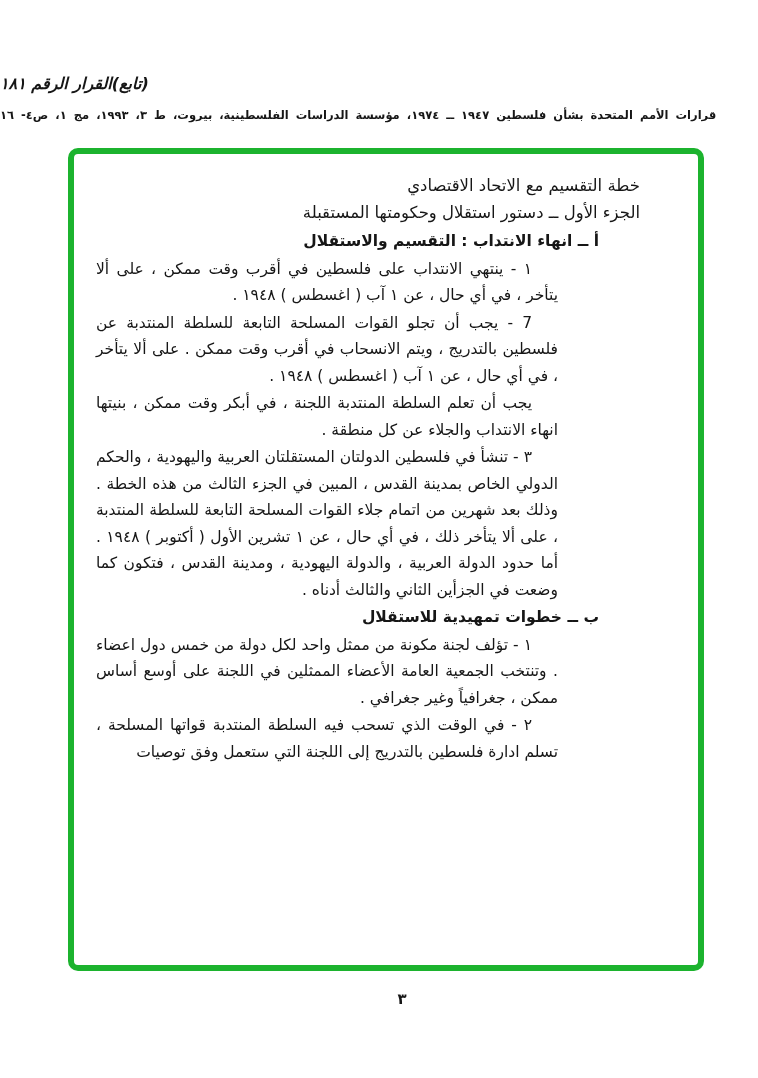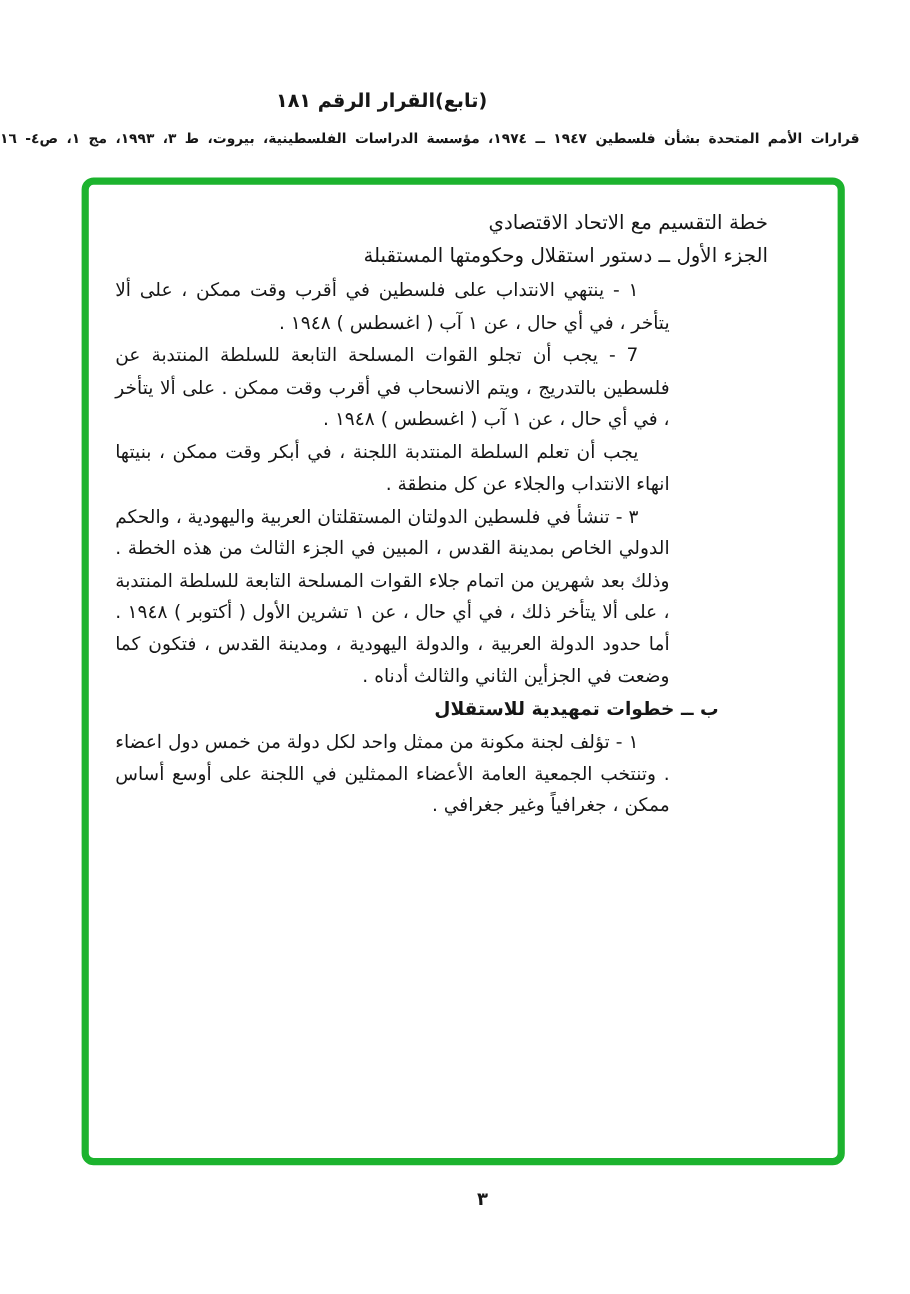--- a/index.html
+++ b/index.html
@@ -6,22 +6,22 @@
   body {
     width:758px; height:1078px;
     background:#ffffff;
     position:relative;
     font-family:"DejaVu Sans", sans-serif;
     color:#161616;
     overflow:hidden;
   }
   .header-title {
     position:absolute; top:74px; left:0; width:636px;
-    text-align:center; direction:rtl;
-    font-size:16px; font-weight:bold;
+    text-align:left; direction:rtl;
+    font-size:16px; font-weight:bold;font-style:italic;
   }
   .citation {
     position:absolute; top:108px; left:0; width:758px;
     text-align:left; direction:rtl;
     font-size:11.5px; font-weight:bold;
     white-space:nowrap; word-spacing:3px;
   }
   .green-box {
     position:absolute; left:68px; top:148px;
     width:636px; height:823px;
@@ -64,22 +64,24 @@
 <div class="citation">قرارات الأمم المتحدة بشأن فلسطين ١٩٤٧ ــ ١٩٧٤، مؤسسة الدراسات الفلسطينية، بيروت، ط ٣، ١٩٩٣، مج ١، ص٤- ١٦</div>
 
 <div class="green-box"></div>
 
 <div class="doc-titles">
   <div>خطة التقسيم مع الاتحاد الاقتصادي</div>
   <div>الجزء الأول ــ دستور استقلال وحكومتها المستقبلة</div>
 </div>
 
 <div class="doc-body">
+  <div class="sec-heading">أ ــ انهاء الانتداب : التقسيم والاستقلال</div>
   <p class="para">١ - ينتهي الانتداب على فلسطين في أقرب وقت ممكن ، على ألا يتأخر ، في أي حال ، عن ١ آب ( اغسطس ) ١٩٤٨ .</p>
   <p class="para">7 - يجب أن تجلو القوات المسلحة التابعة للسلطة المنتدبة عن فلسطين بالتدريج ، ويتم الانسحاب في أقرب وقت ممكن . على ألا يتأخر ، في أي حال ، عن ١ آب ( اغسطس ) ١٩٤٨ .</p>
   <p class="para">يجب أن تعلم السلطة المنتدبة اللجنة ، في أبكر وقت ممكن ، بنيتها انهاء الانتداب والجلاء عن كل منطقة .</p>
   <p class="para">٣ - تنشأ في فلسطين الدولتان المستقلتان العربية واليهودية ، والحكم الدولي الخاص بمدينة القدس ، المبين في الجزء الثالث من هذه الخطة . وذلك بعد شهرين من اتمام جلاء القوات المسلحة التابعة للسلطة المنتدبة ، على ألا يتأخر ذلك ، في أي حال ، عن ١ تشرين الأول ( أكتوبر ) ١٩٤٨ . أما حدود الدولة العربية ، والدولة اليهودية ، ومدينة القدس ، فتكون كما وضعت في الجزأين الثاني والثالث أدناه .</p>
 
   <div class="sec-heading">ب ــ خطوات تمهيدية للاستقلال</div>
   <p class="para">١ - تؤلف لجنة مكونة من ممثل واحد لكل دولة من خمس دول اعضاء . وتنتخب الجمعية العامة الأعضاء الممثلين في اللجنة على أوسع أساس ممكن ، جغرافياً وغير جغرافي .</p>
+  <p class="para">٢ - في الوقت الذي تسحب فيه السلطة المنتدبة قواتها المسلحة ، تسلم ادارة فلسطين بالتدريج إلى اللجنة التي ستعمل وفق توصيات</p>
 </div>
 
 <div class="page-number">٣</div>
 
 </body></html>

